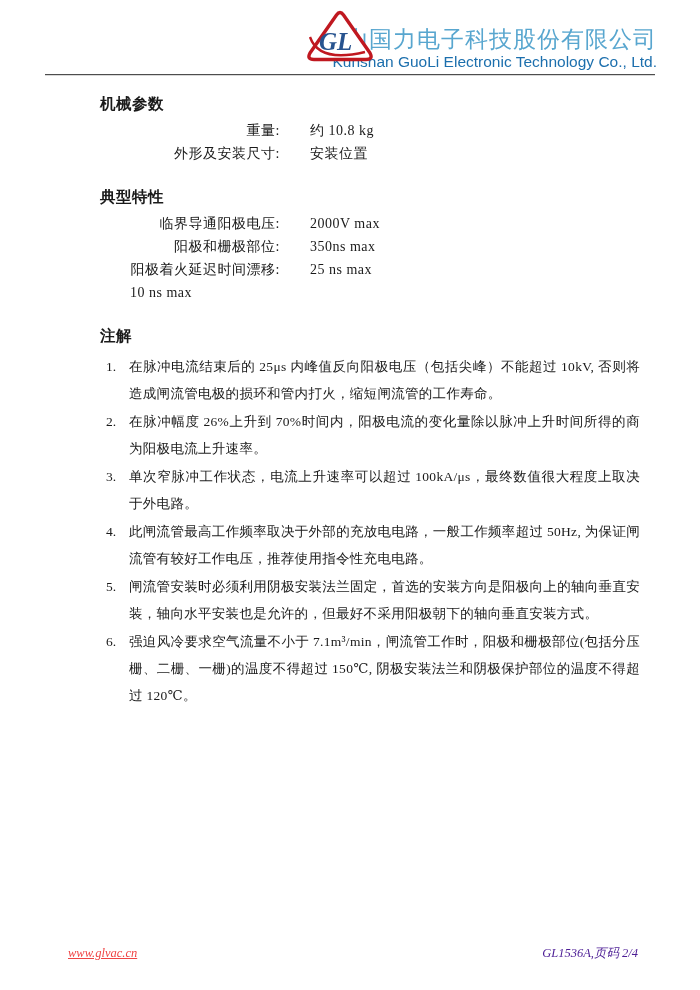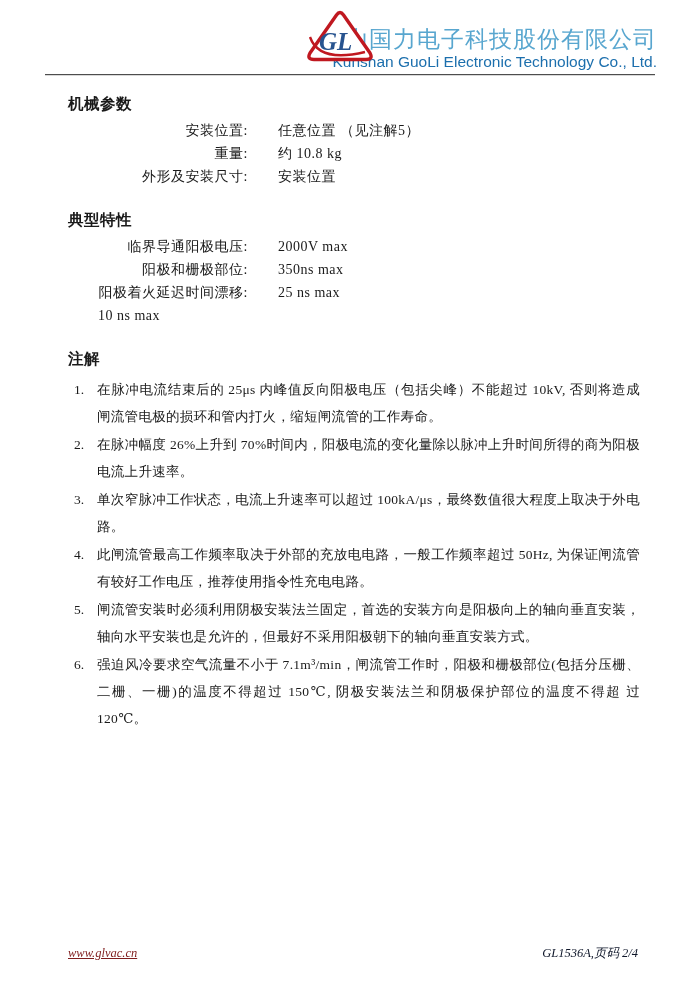--- a/index.html
+++ b/index.html
@@ -45,21 +45,21 @@
     white-space: nowrap;
   }
   .company-en {
     font-family: "Liberation Sans", "DejaVu Sans", sans-serif;
     font-size: 15.5px;
     color: #1c6fad;
     margin-top: 3px;
     white-space: nowrap;
   }
   
-  .section { margin-left: 68px; margin-right: 60px; }
+  .section { margin-left: 100px; margin-right: 60px; }
   .sec-title {
     font-size: 15.5px;
     font-weight: bold;
     letter-spacing: 0.5px;
   }
   .sec-mechanical { margin-top: 10px; }
   .sec-typical   { margin-top: 22px; }
   .sec-notes     { margin-top: 22px; }
   .prow {
     display: flex;
@@ -102,27 +102,27 @@
     position: absolute;
     left: 68px; right: 62px;
     bottom: 28px;
     display: flex;
     justify-content: space-between;
     align-items: baseline;
     font-size: 12.5px;
   }
   .footer-link {
     font-style: italic;
-    color: #7f1d1d;
+    color: #ef4444;
     text-decoration: underline;
     font-family: "Liberation Serif", "DejaVu Serif", serif;
   }
   .footer-ref {
     font-style: italic;
-    color: #0f172a;
+    color: #4c1d95;
   }
 </style>
 </head>
 <body>
 
 <div class="page">
 
   <div class="header">
     <div class="hdr-divider"></div>
     <div class="logo">
@@ -135,24 +135,20 @@
     <div class="company-names">
       <div class="company-cn">昆山国力电子科技股份有限公司</div>
       <div class="company-en">Kunshan GuoLi  Electronic Technology Co., Ltd.</div>
     </div>
   </div>
 
   <div class="section sec-mechanical">
     <div class="sec-title">机械参数</div>
     <div class="prows">
       <div class="prow">
-        <span class="plabel">安装位置:</span>
-        <span class="pvalue">任意位置 （见注解5）</span>
-      </div>
-      <div class="prow">
         <span class="plabel">重量:</span>
         <span class="pvalue">约 10.8 kg</span>
       </div>
       <div class="prow">
         <span class="plabel">外形及安装尺寸:</span>
         <span class="pvalue">安装位置</span>
       </div>
     </div>
   </div>
 

